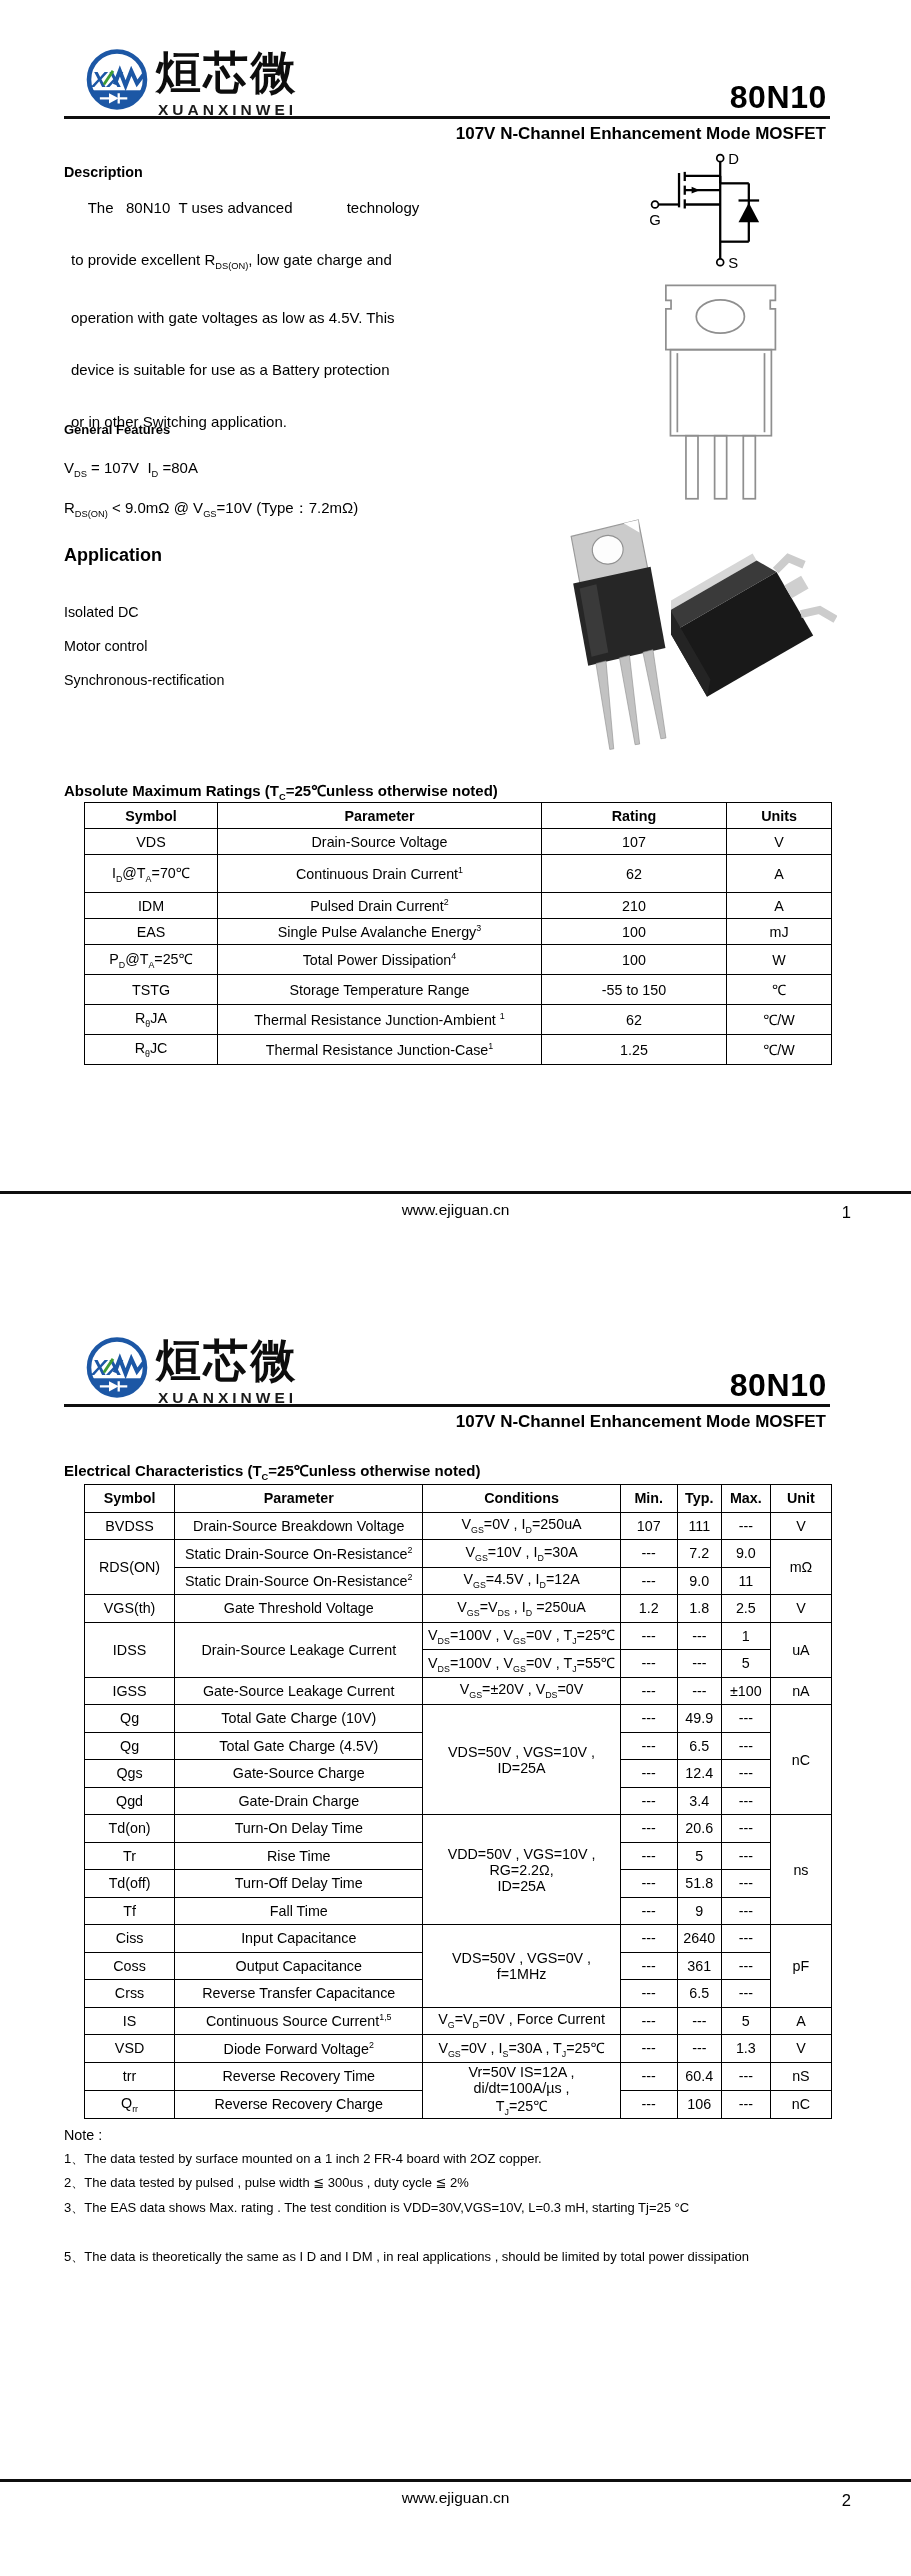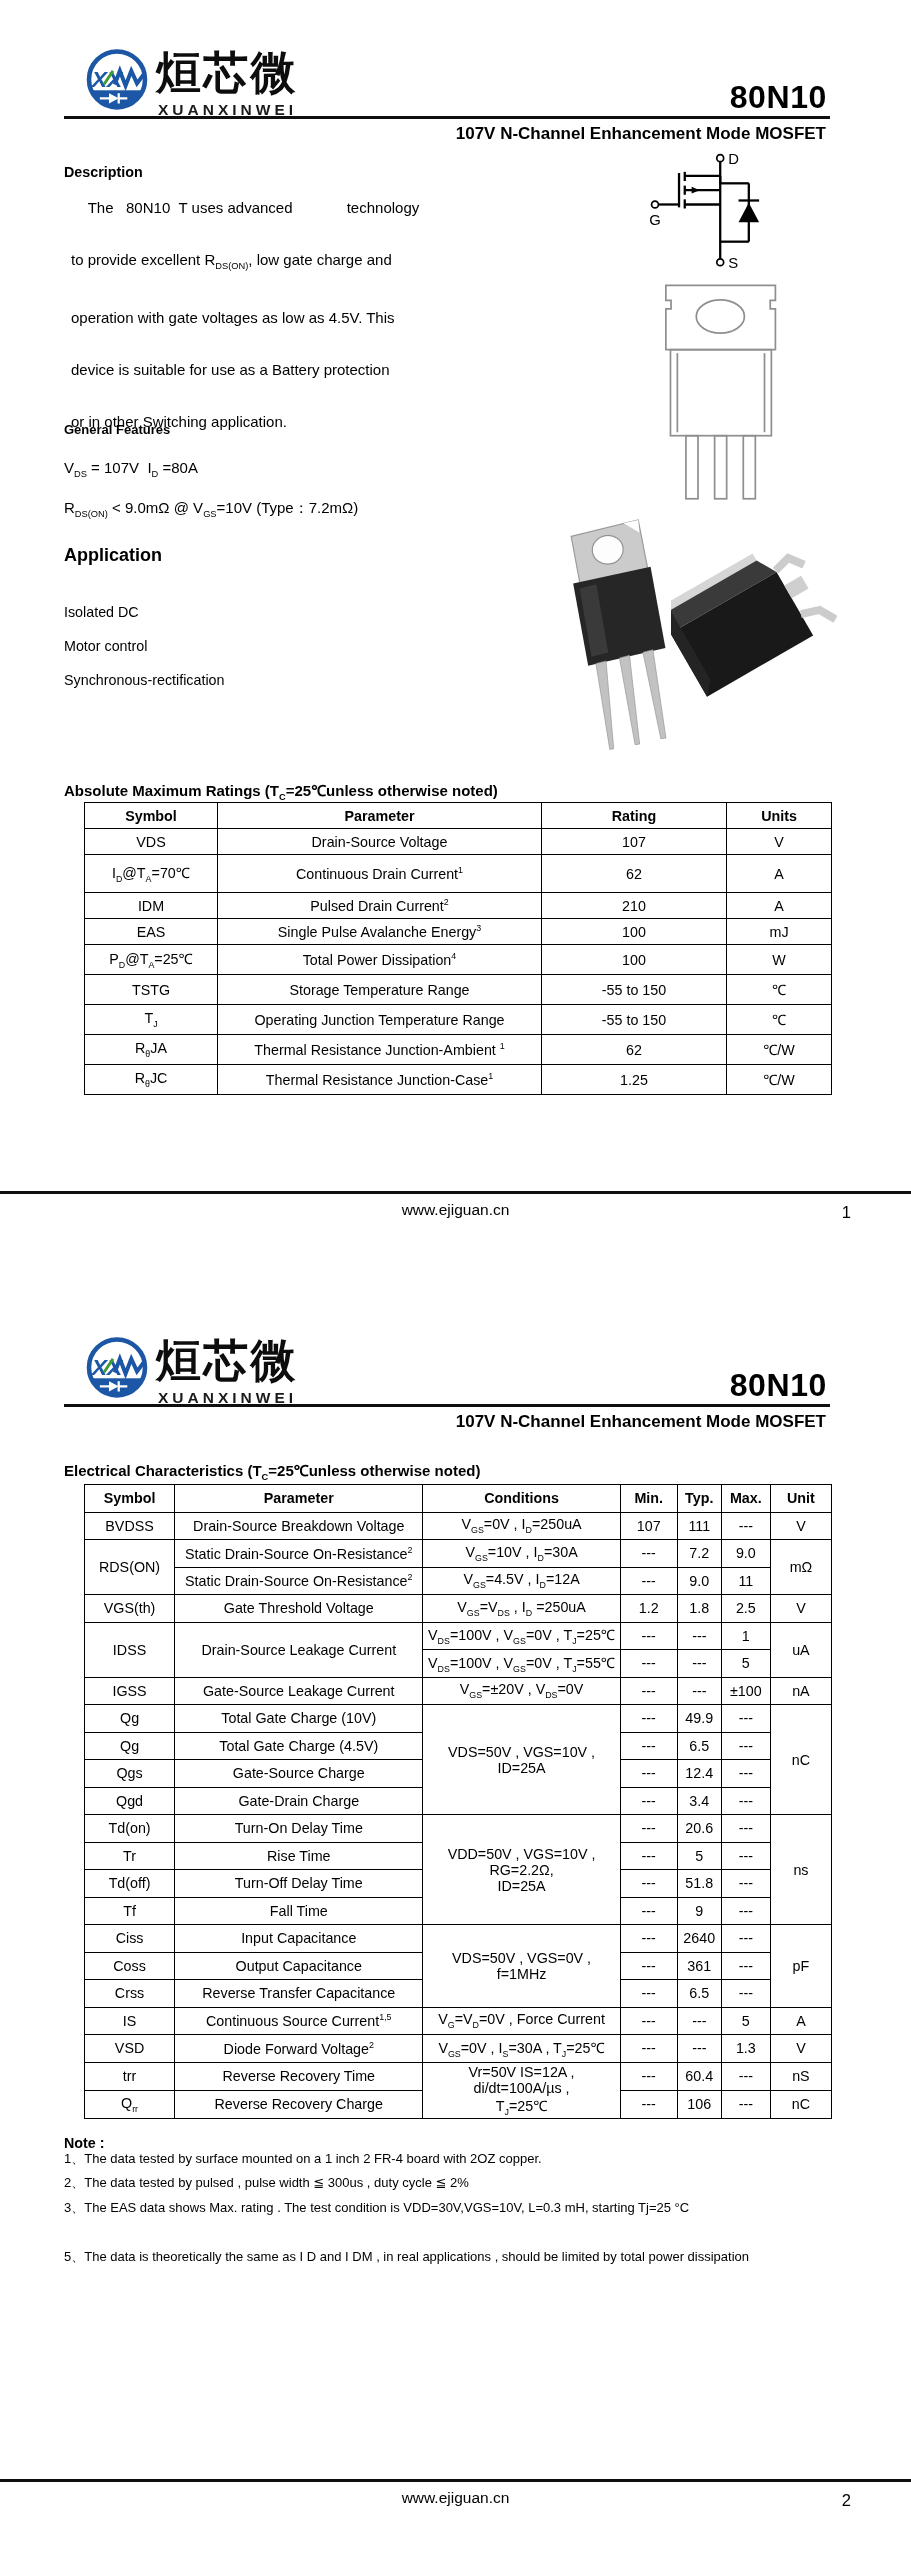--- a/index.html
+++ b/index.html
@@ -34,21 +34,21 @@
   .ec-table{top:196px;width:748px;}
   td,th{border:1.1px solid #000;border-top-width:1.7px;border-bottom-width:1.7px;text-align:center;vertical-align:middle;padding:1.1px 3.4px;font-size:14.3px;font-weight:400;overflow:hidden;}
   th{font-weight:800;}
   .abs-table tr{height:26px;}
   .abs-table tr.tall{height:38px;}
   .abs-table tr.mid{height:30px;}
   .ec-table tr{height:27.5px;}
   sub{font-size:0.62em;}
   sup{font-size:0.62em;}
   
-  .note-head{position:absolute;left:64px;top:839px;font-size:14.3px;font-weight:700;margin-top:8px;}
+  .note-head{position:absolute;left:64px;top:839px;font-size:14.3px;font-weight:400;}
   .note-line{position:absolute;left:64px;font-size:13px;width:803px;}
   .n1{top:862px;} .n2{top:886px;} .n3{top:911px;} .n4{top:936px;} .n5{top:960px;}
   
   .foot-rule{position:absolute;left:0;right:0;top:1191px;height:2.9px;background:#0f0f0f;}
   .foot-url{position:absolute;left:0;right:0;top:1201px;text-align:center;font-size:15.5px;color:#000;text-decoration:none;}
   .foot-page{position:absolute;right:60px;top:1203px;font-size:16.6px;}
 </style>
 </head>
 <body>
 
@@ -199,26 +199,20 @@
           <td>100</td>
           <td>W</td>
         </tr>
     <tr class="mid">
           <td>TSTG</td>
           <td>Storage Temperature Range</td>
           <td>-55 to 150</td>
           <td>℃</td>
         </tr>
     <tr class="mid">
-          <td>T<sub>J</sub></td>
-          <td>Operating Junction Temperature Range</td>
-          <td>-55 to 150</td>
-          <td>℃</td>
-        </tr>
-    <tr class="mid">
           <td>R<sub>θ</sub>JA</td>
           <td>Thermal Resistance Junction-Ambient <sup>1</sup></td>
           <td>62</td>
           <td>℃/W</td>
         </tr>
     <tr class="mid">
           <td>R<sub>θ</sub>JC</td>
           <td>Thermal Resistance Junction-Case<sup>1</sup></td>
           <td>1.25</td>
           <td>℃/W</td>

